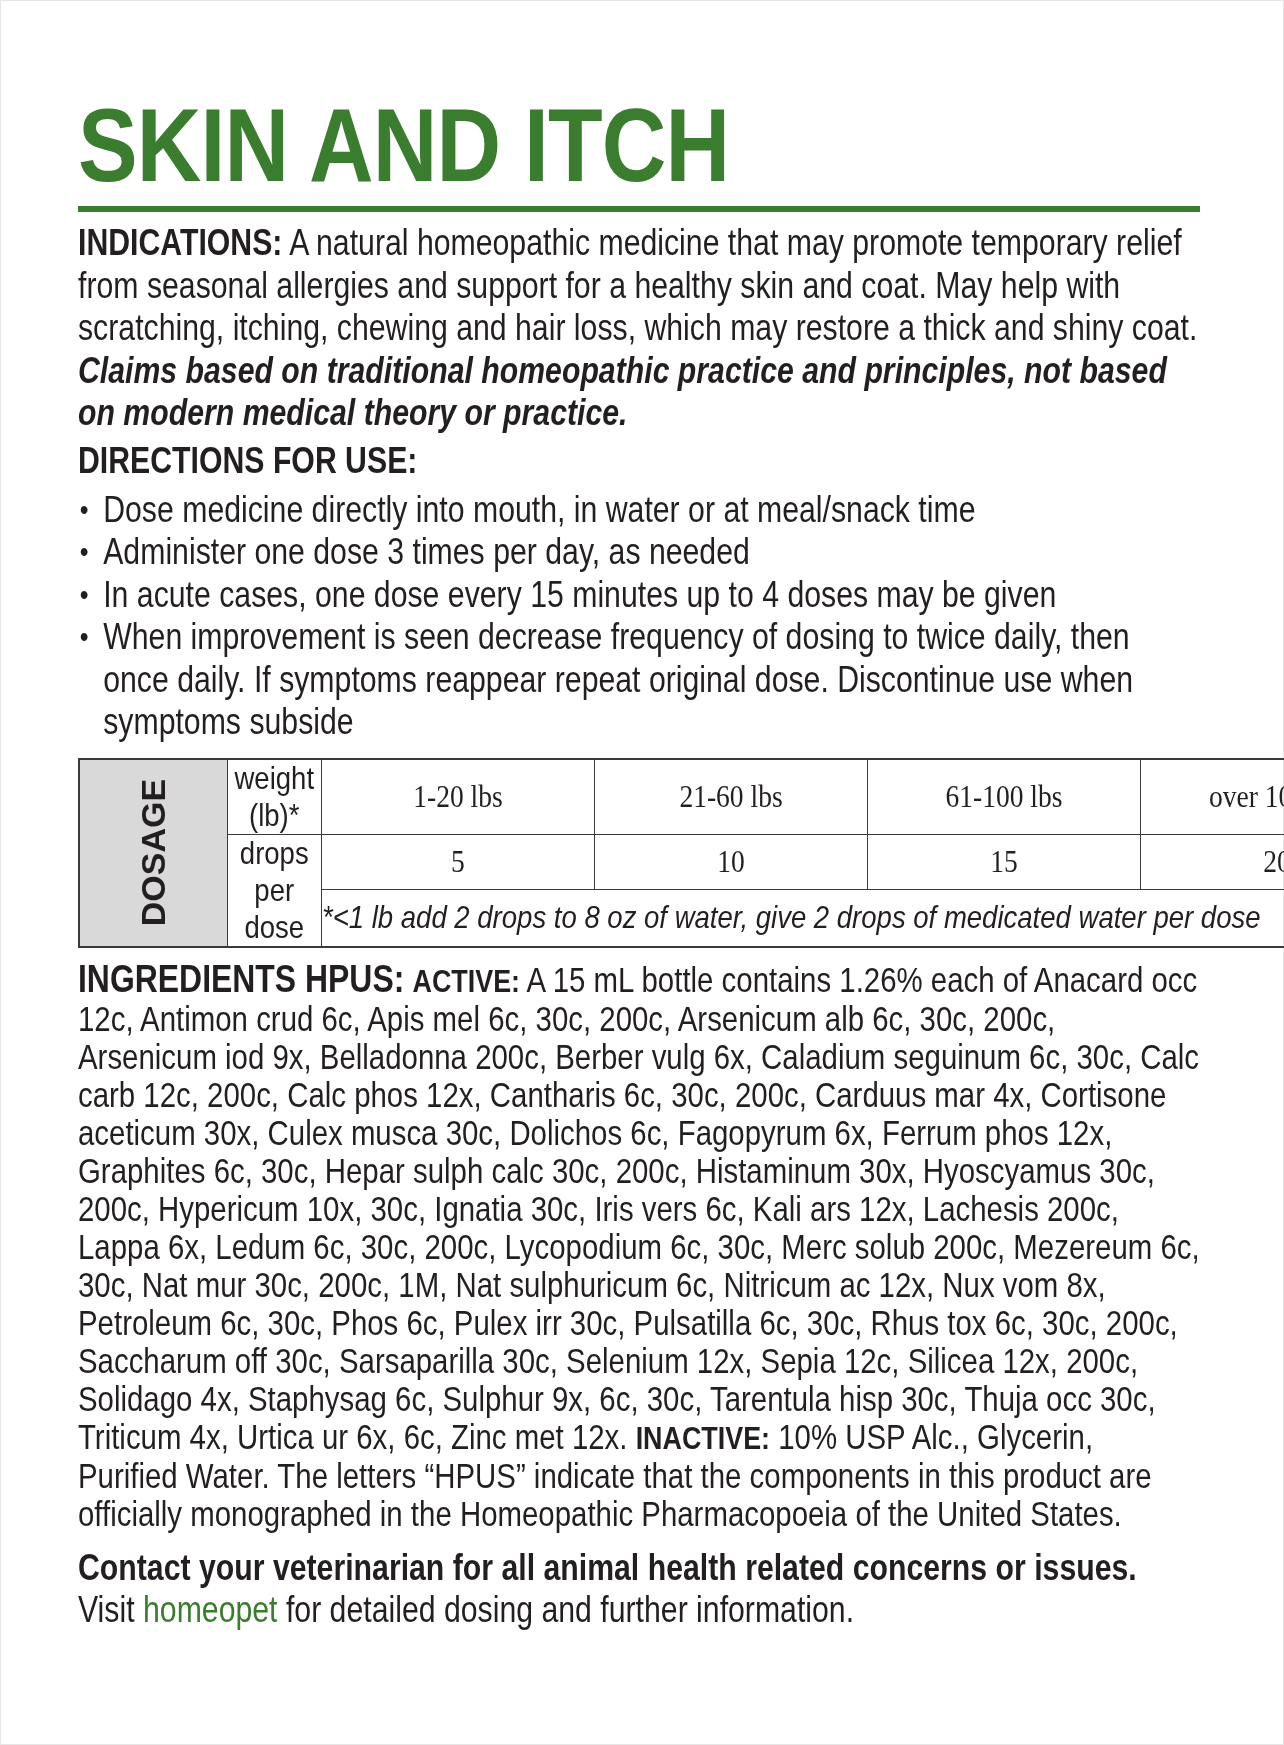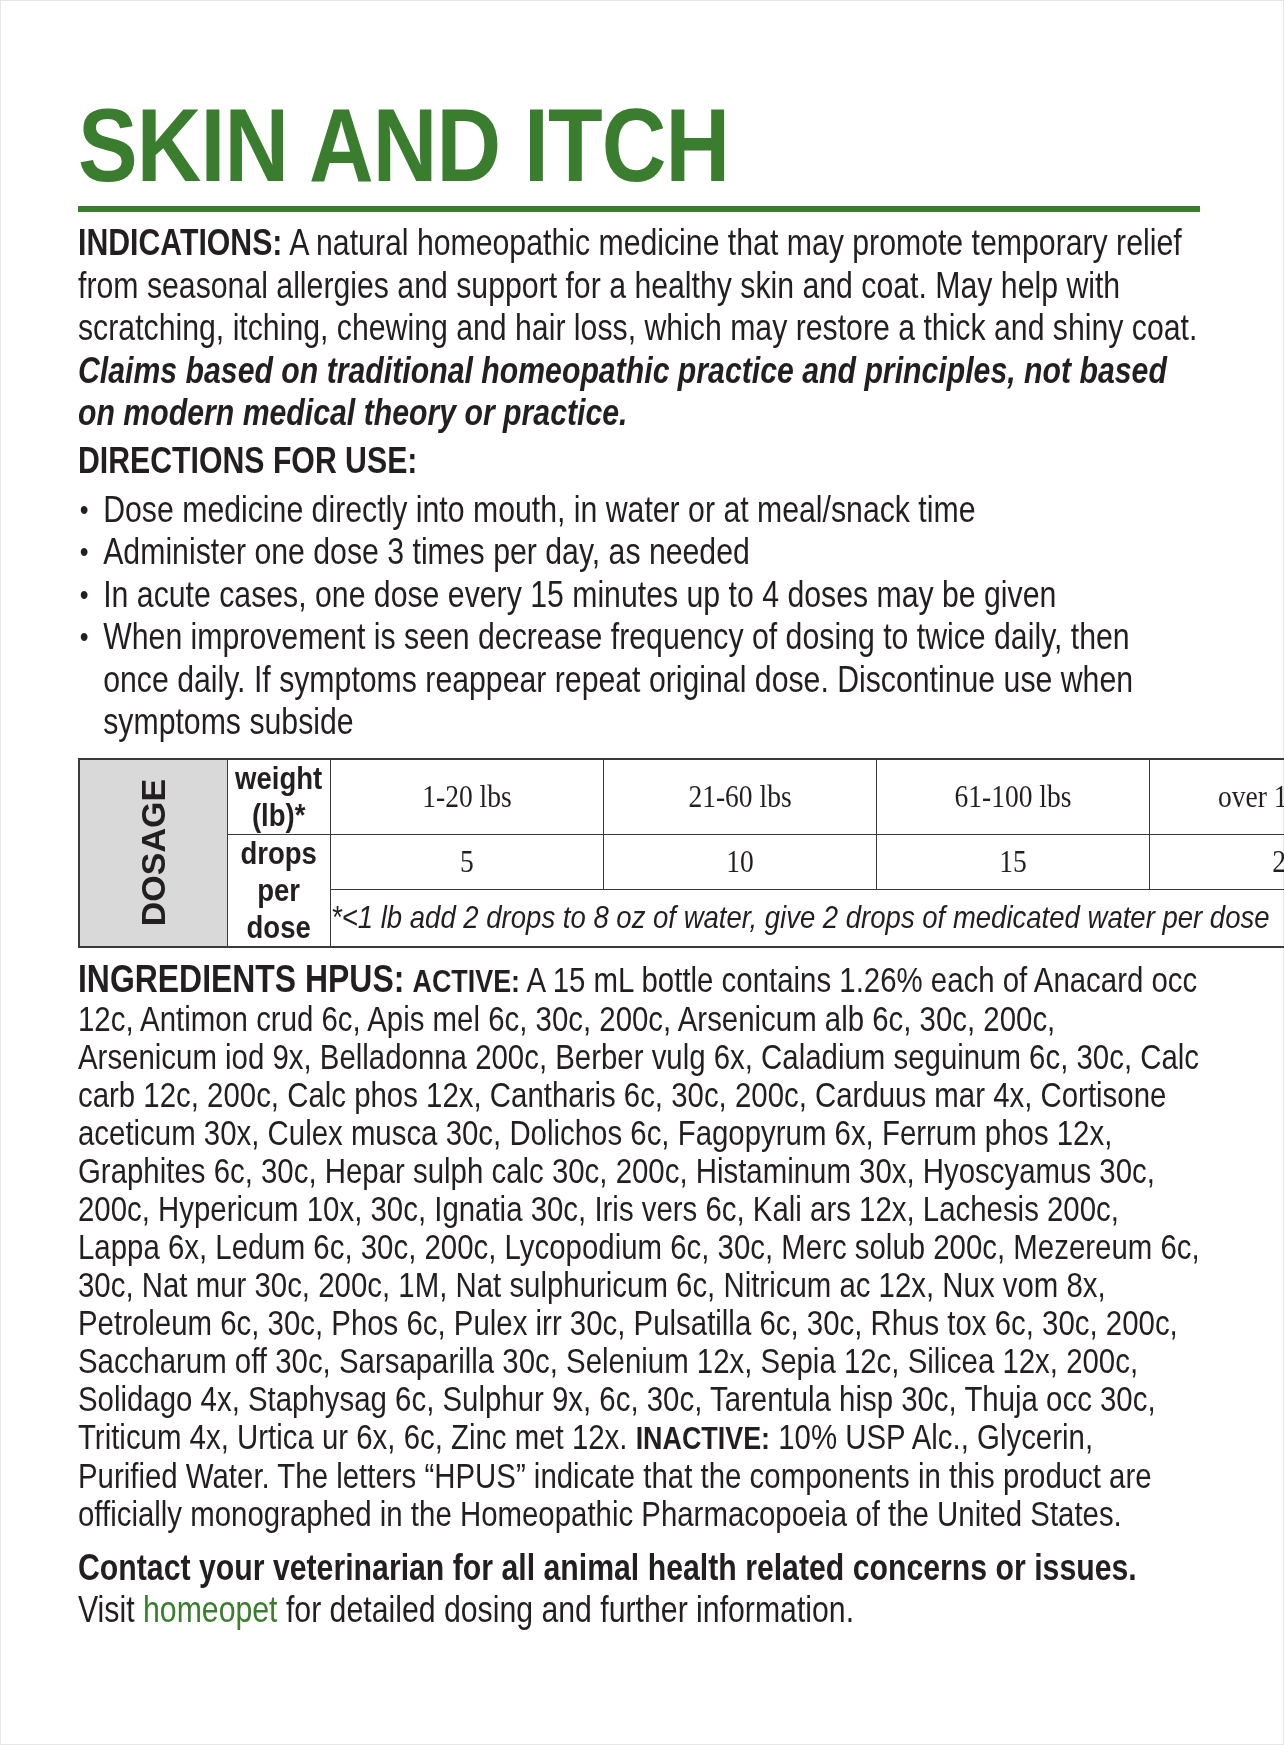--- a/index.html
+++ b/index.html
@@ -54,21 +54,21 @@
       border: 1.5px solid #3a3a3a; text-align: center; padding: 0;
       font-size: 32px; color: #231f20;
     }
     td.side {
       width: 58px; background: #d9d9d9;
     }
     .side-label {
       display: inline-block; transform: rotate(-90deg);
       font-weight: bold; font-size: 34px; white-space: nowrap;
     }
-    td.rowhead { width: 230px; font-weight: bold; font-size: 32px; }
+    td.rowhead { width: 230px; font-weight: normal; font-size: 32px; }
     td.val { width: 200px; font-family: Liberation Serif, serif; }
     td.note {
       font-style: italic; font-size: 26px; text-align: left; padding-left: 2px;
       white-space: nowrap;
     }
     .tcond { display: inline-block; transform: scaleX(0.86); }
     .tcond-note { display: inline-block; transform: scaleX(0.86); transform-origin: left center; }
     .ingredients { margin-top: 12px; font-size: 35px; line-height: 38px; }
     .ingredients .big { font-weight: bold; font-size: 38px; }
     .ingredients .lbl { font-weight: bold; font-size: 32px; }

